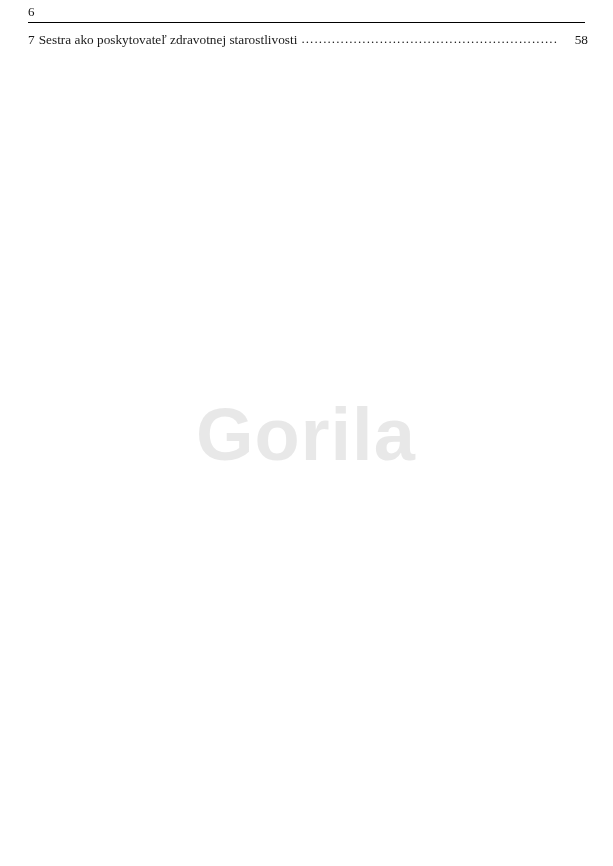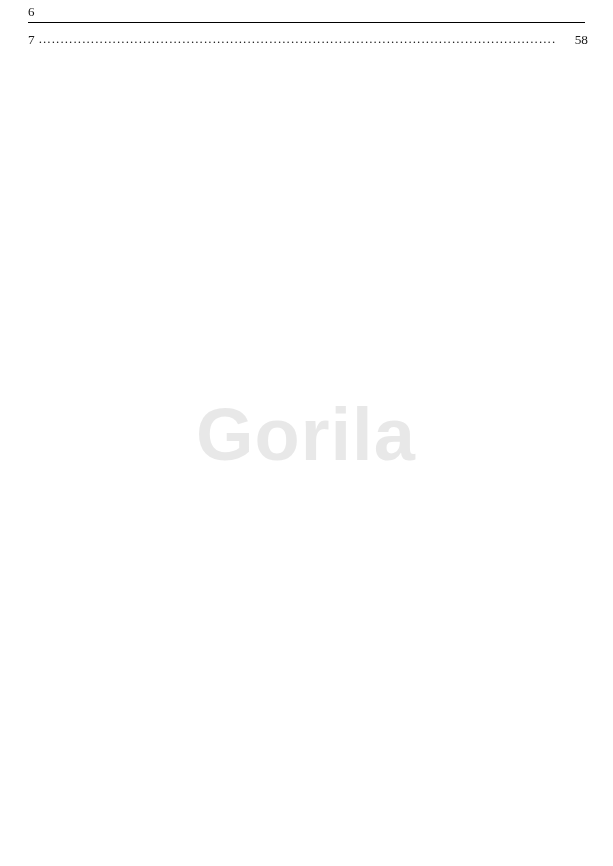--- a/index.html
+++ b/index.html
@@ -99,19 +99,20 @@
 
   <div class="page-number">6</div>
   <div class="header-rule"></div>
 
   <div class="watermark">Gorila</div>
 
   <div class="toc" id="toc-root">
       <div class="group">
         <div class="entry lvl1">
           <span class="num">7</span>
+          <span class="title">Sestra ako poskytovateľ zdravotnej starostlivosti</span>
           <span class="leader">.......................................................................................................................</span>
           <span class="page">58</span>
         </div>
       </div>
     </div>
 
 </div>
 
 </body></html>

